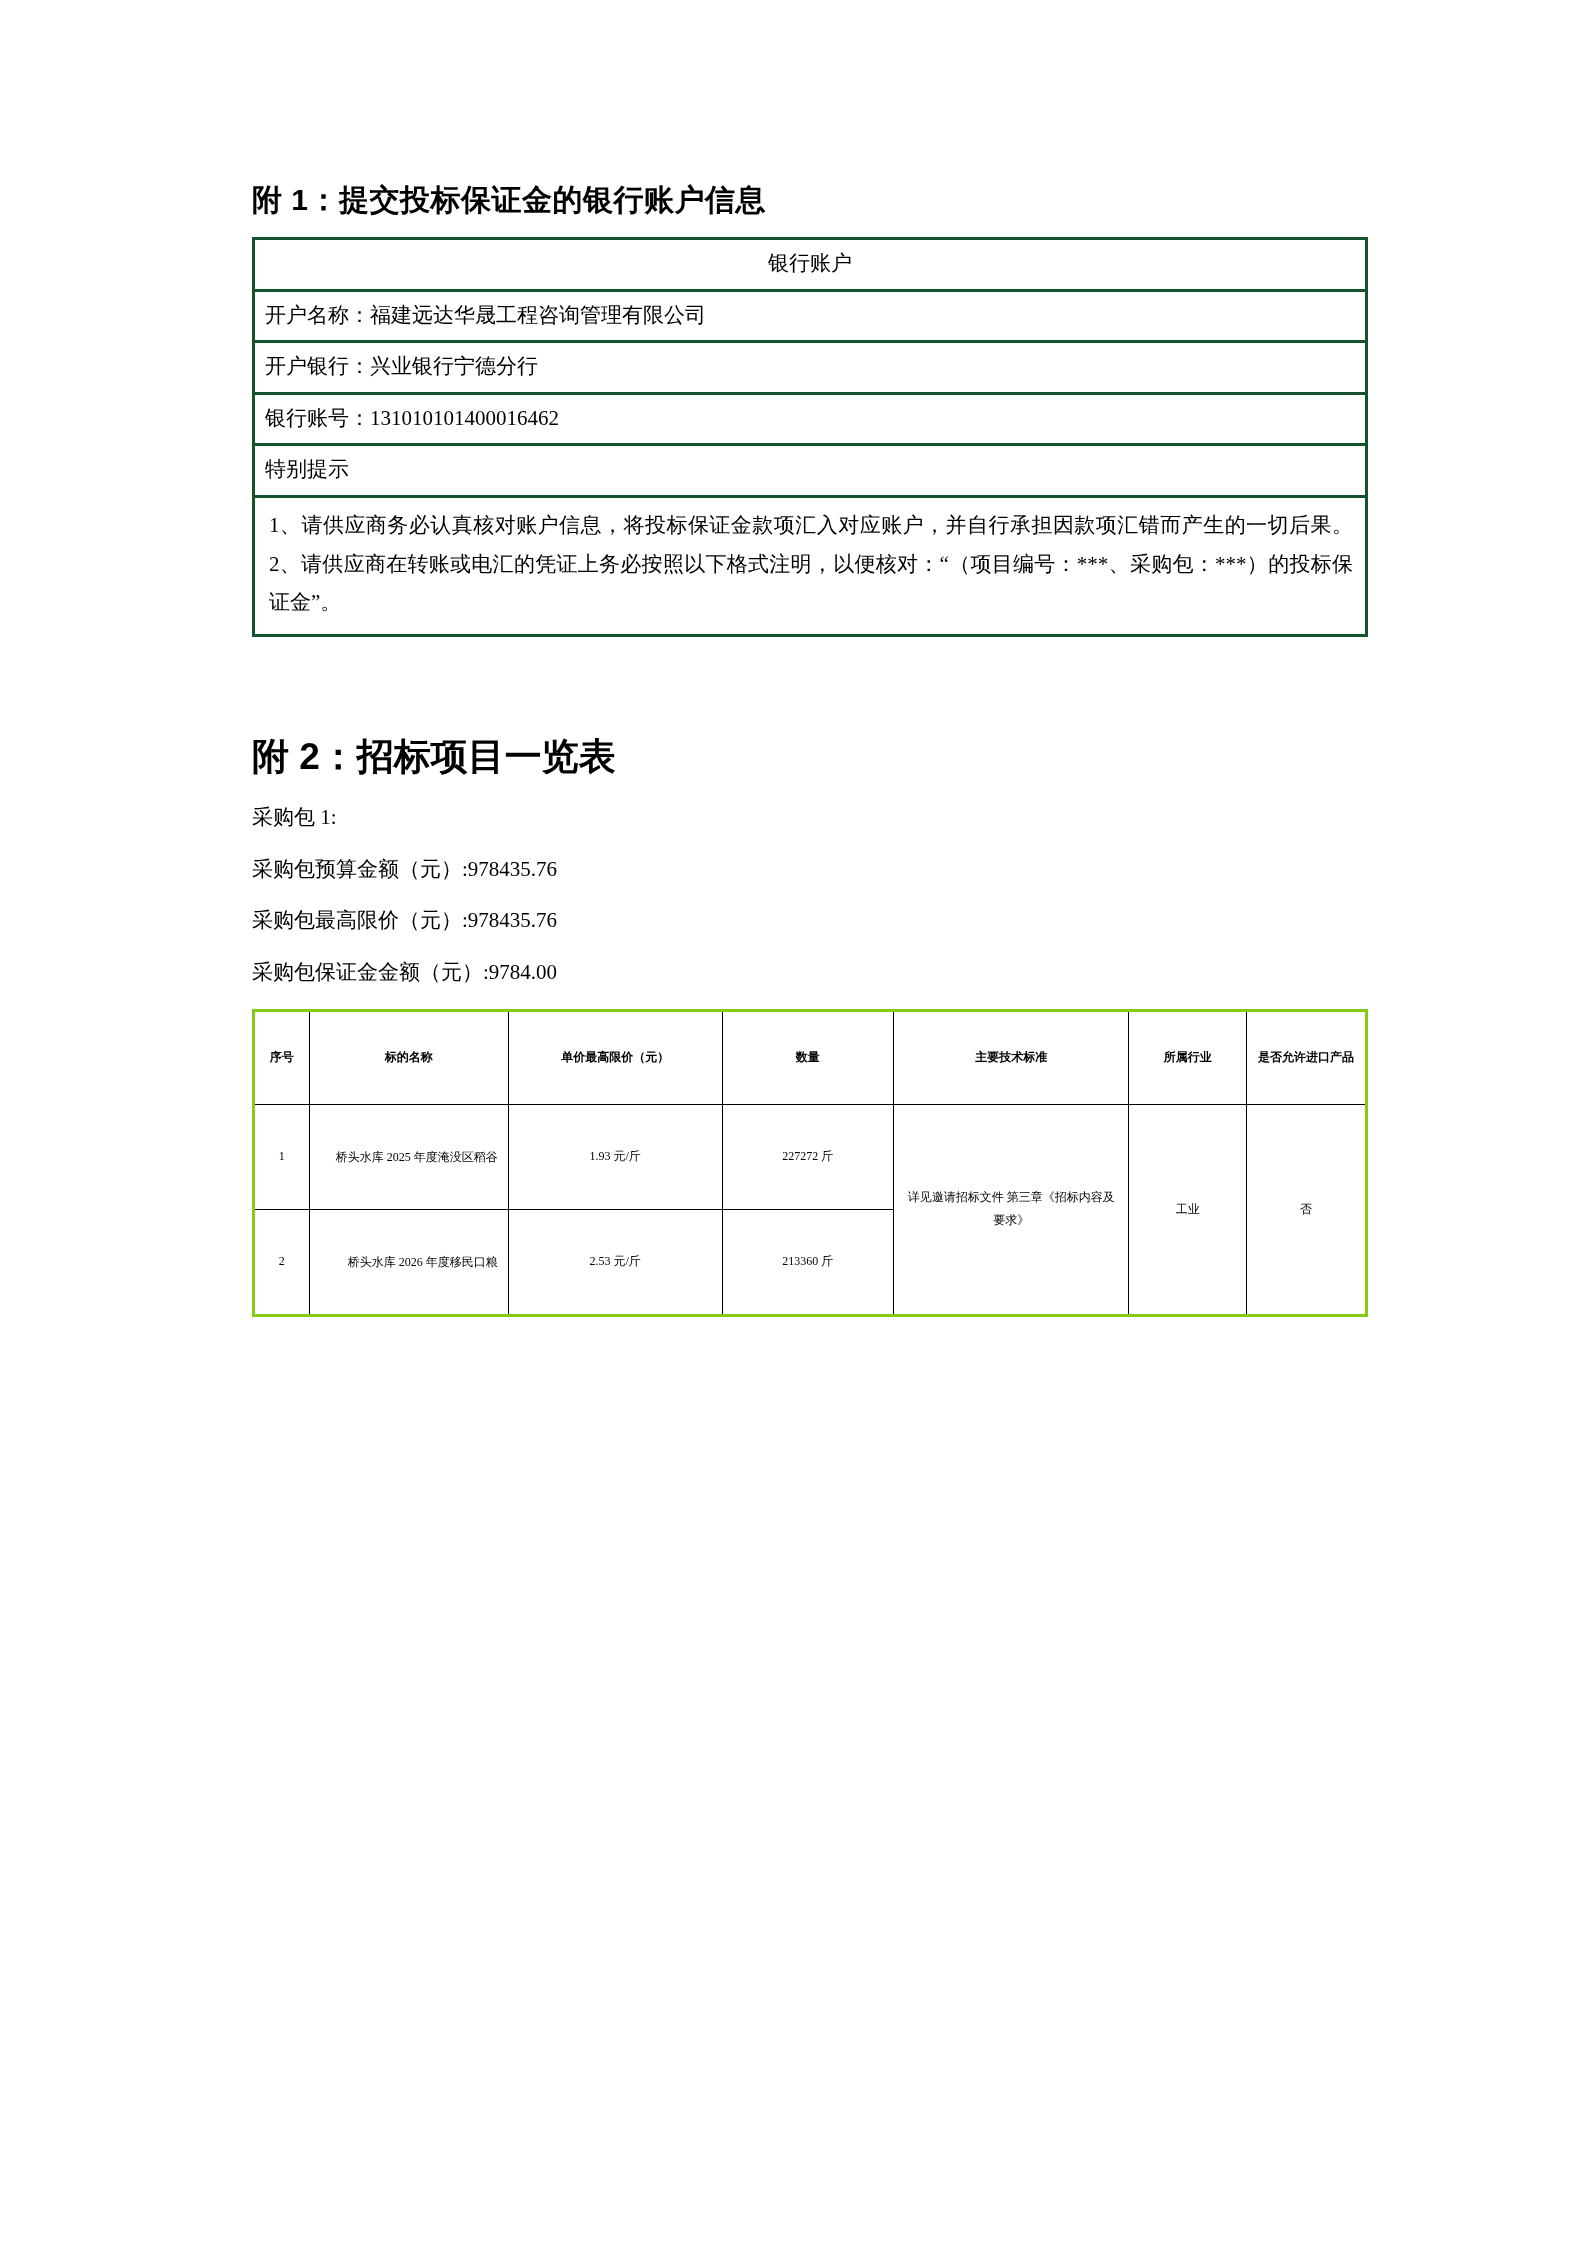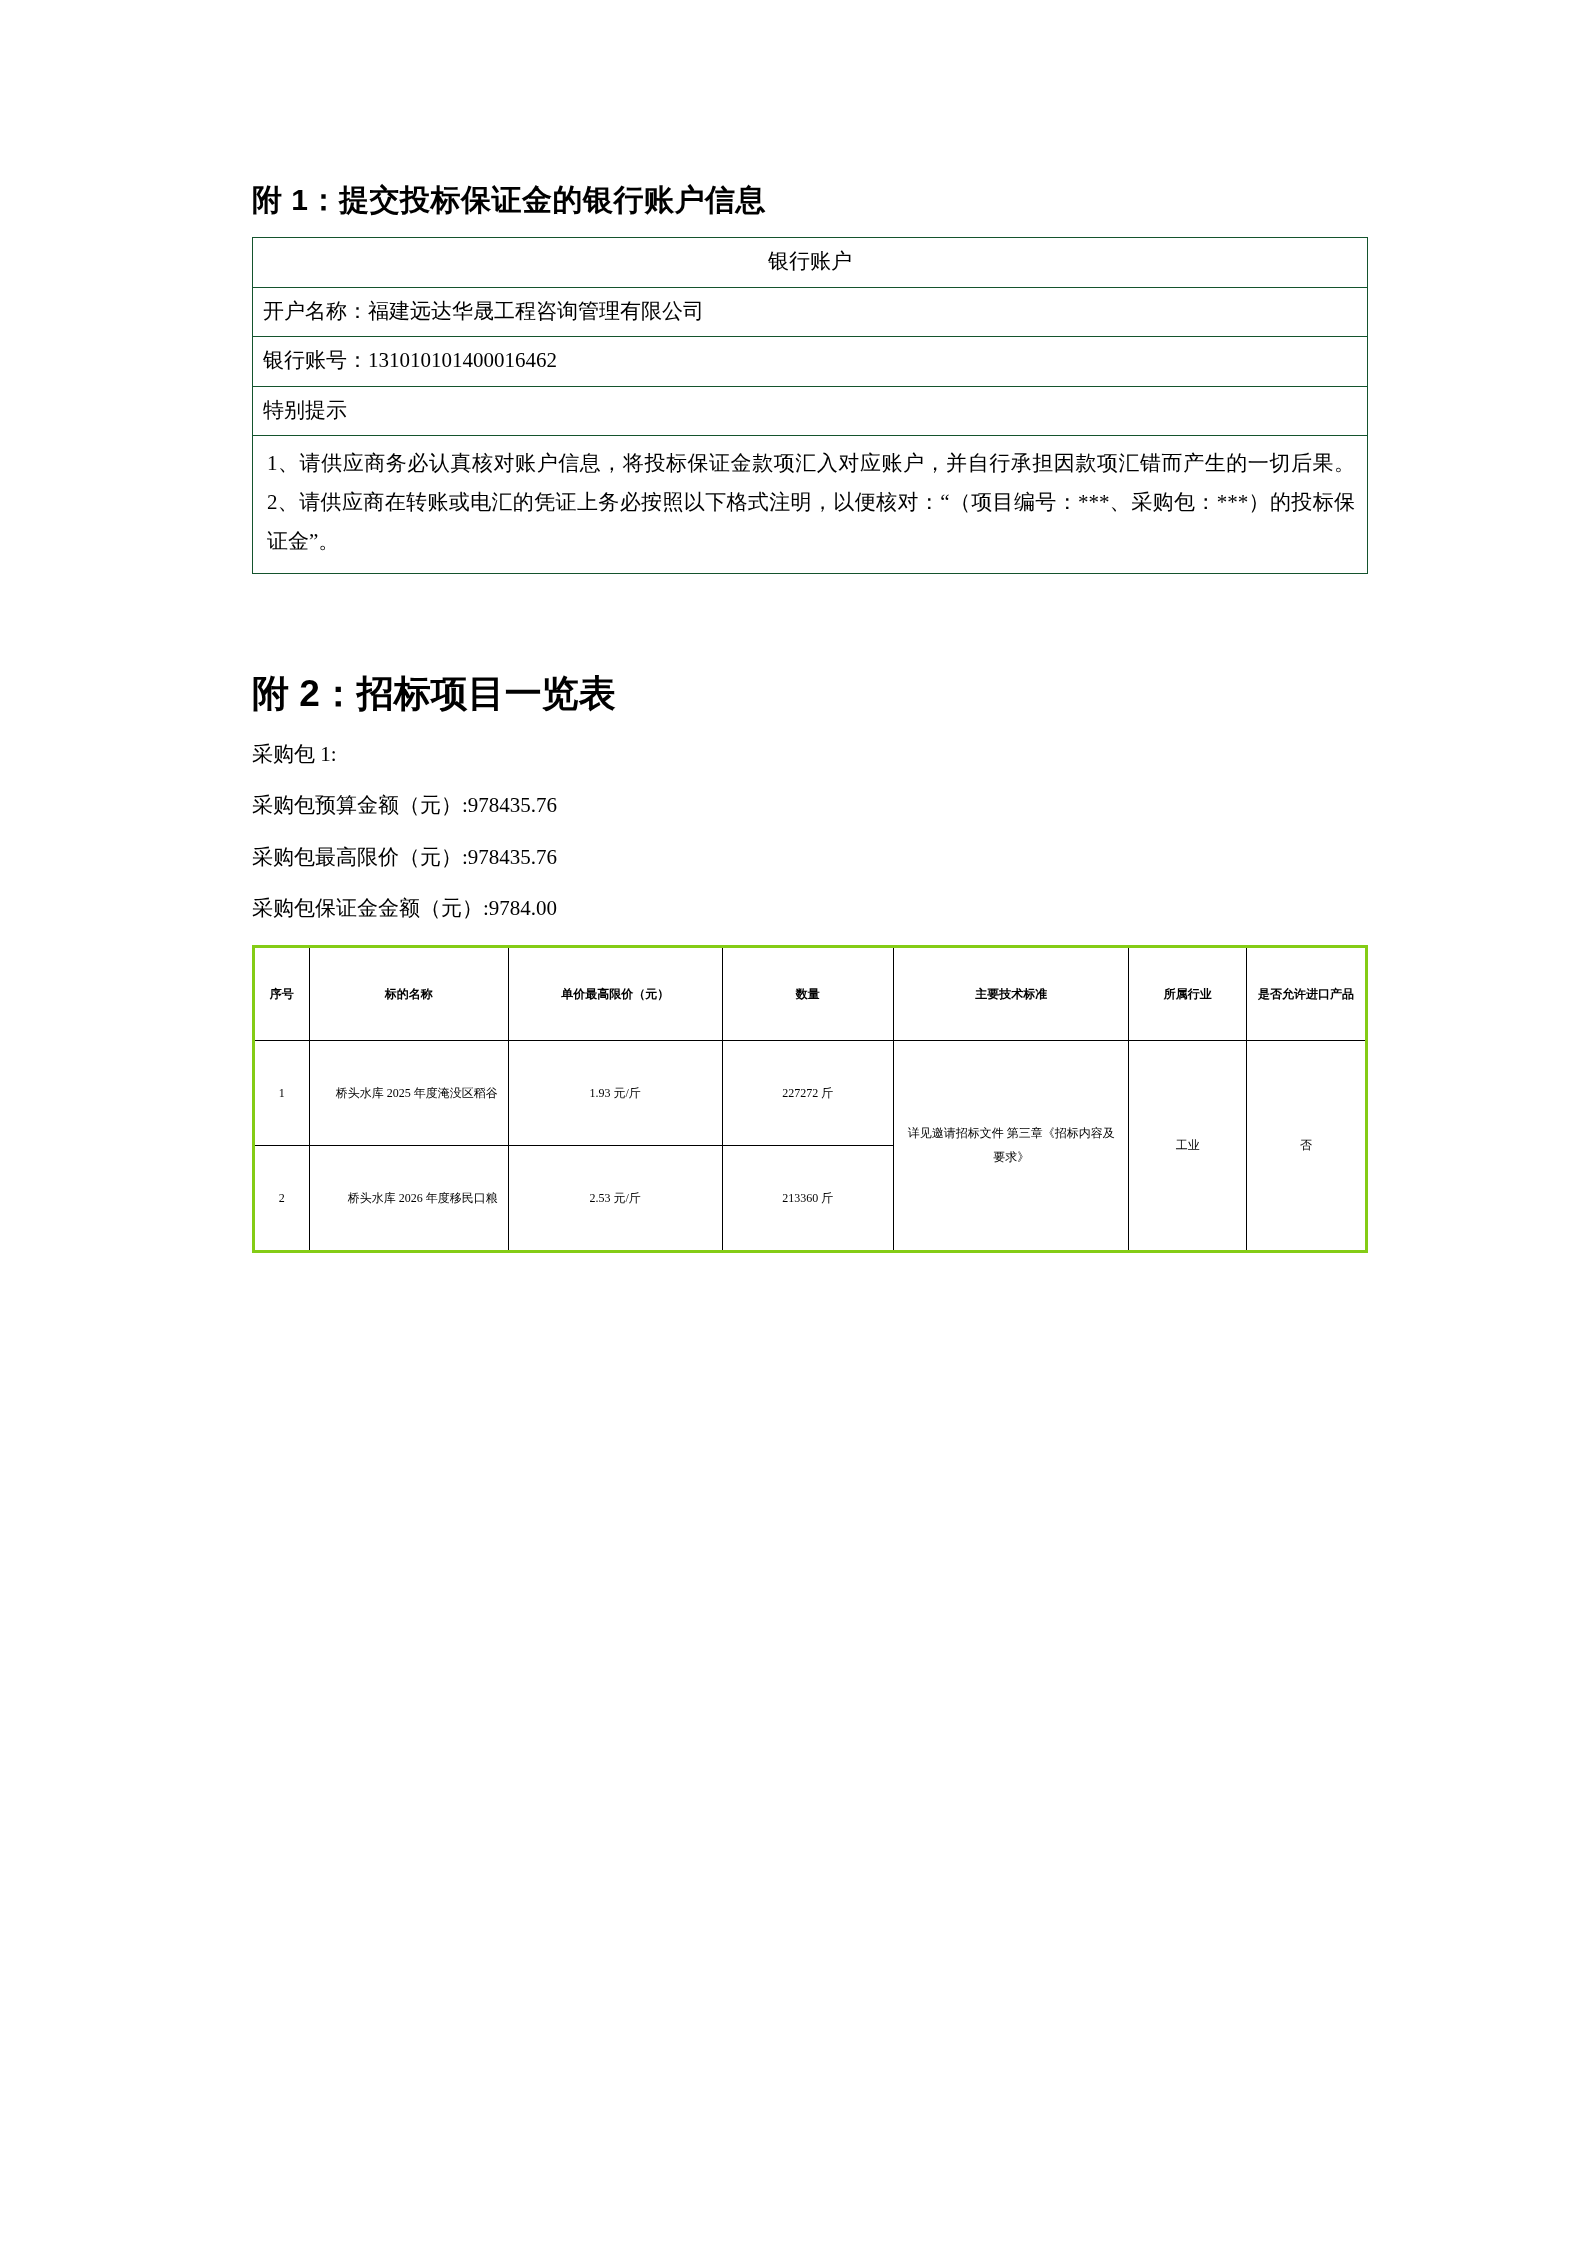--- a/index.html
+++ b/index.html
@@ -49,21 +49,21 @@
   table {
     border-collapse: collapse;
     width: 100%;
     table-layout: fixed;
   }
   .bank-table {
     border: 1px solid #000;
     font-size: 21px;
   }
   .bank-table td {
-    border: 1px solid #14532d;
+    border: 3px solid #14532d;
     padding: 7px 10px 9px 10px;
     line-height: 1.55;
     vertical-align: middle;
   }
   .bank-table td.center {
     text-align: center;
   }
   .bank-table td.note {
     line-height: 1.85;
     padding: 8px 12px 12px 14px;
@@ -122,20 +122,23 @@
 
     <h1 class="section-heading">附 1：提交投标保证金的银行账户信息</h1>
 
     <table class="bank-table">
       <tbody>
         <tr>
           <td class="center">银行账户</td>
         </tr>
         <tr>
           <td>开户名称：福建远达华晟工程咨询管理有限公司</td>
+        </tr>
+        <tr>
+          <td>开户银行：兴业银行宁德分行</td>
         </tr>
         <tr>
           <td>银行账号：131010101400016462</td>
         </tr>
         <tr>
           <td>特别提示</td>
         </tr>
         <tr>
           <td class="note">1、请供应商务必认真核对账户信息，将投标保证金款项汇入对应账户，并自行承担因款项汇错而产生的一切后果。 2、请供应商在转账或电汇的凭证上务必按照以下格式注明，以便核对：“（项目编号：***、采购包：***）的投标保证金”。</td>
         </tr>

